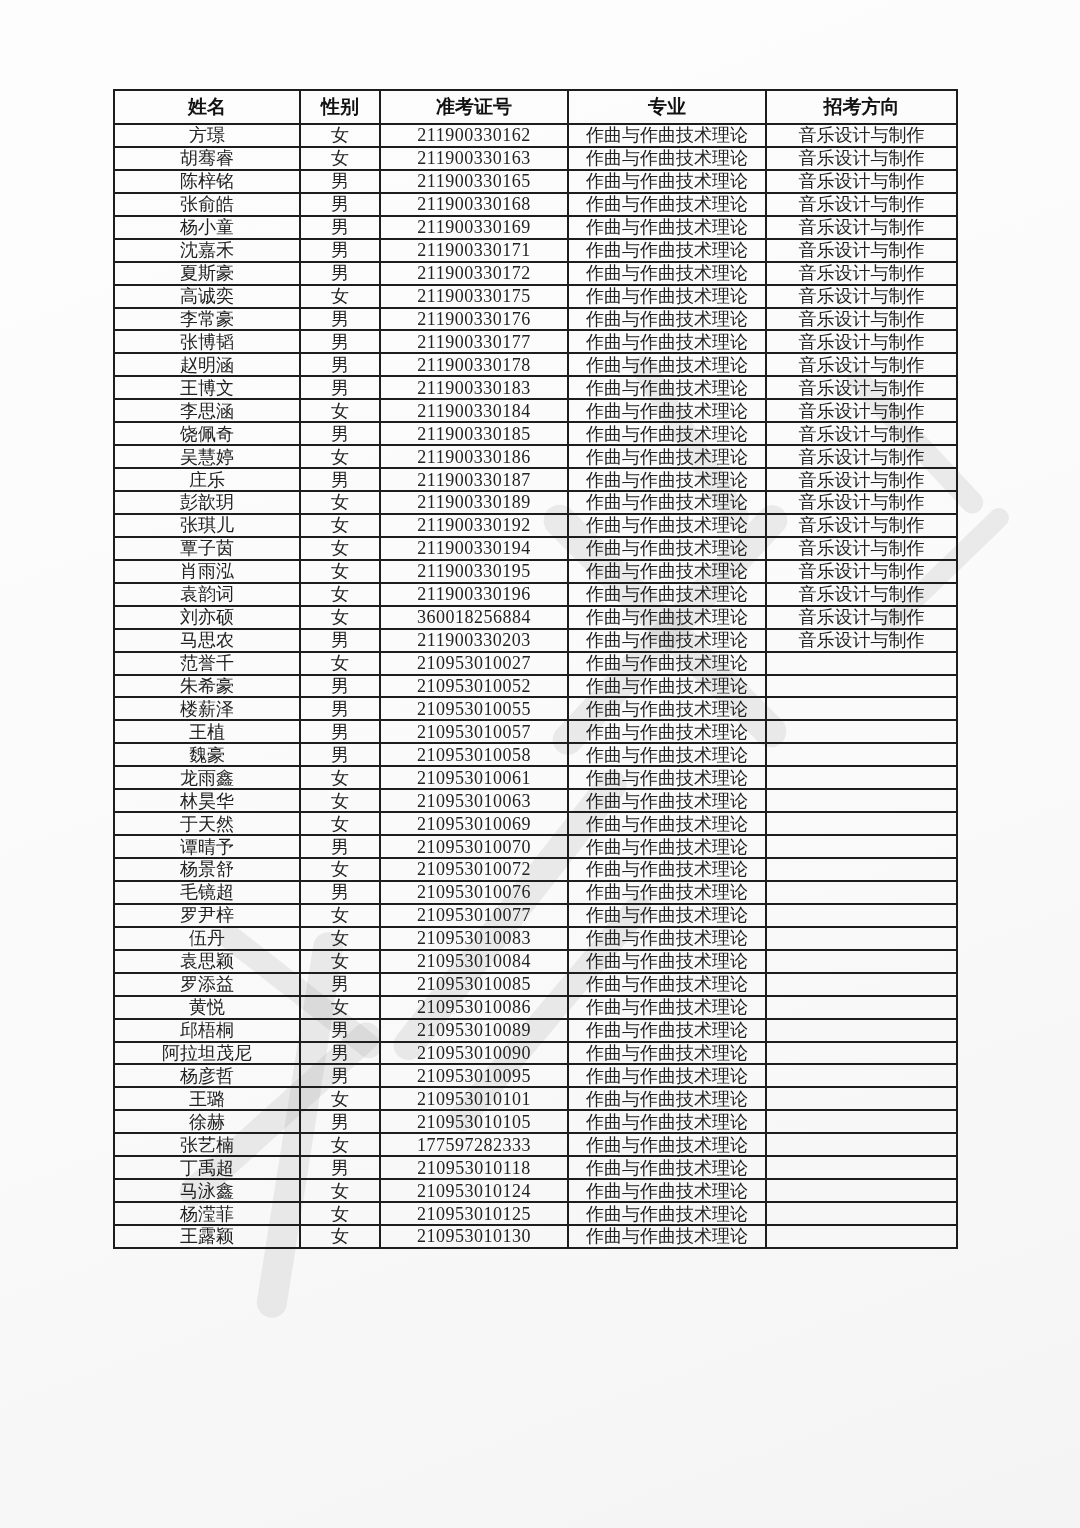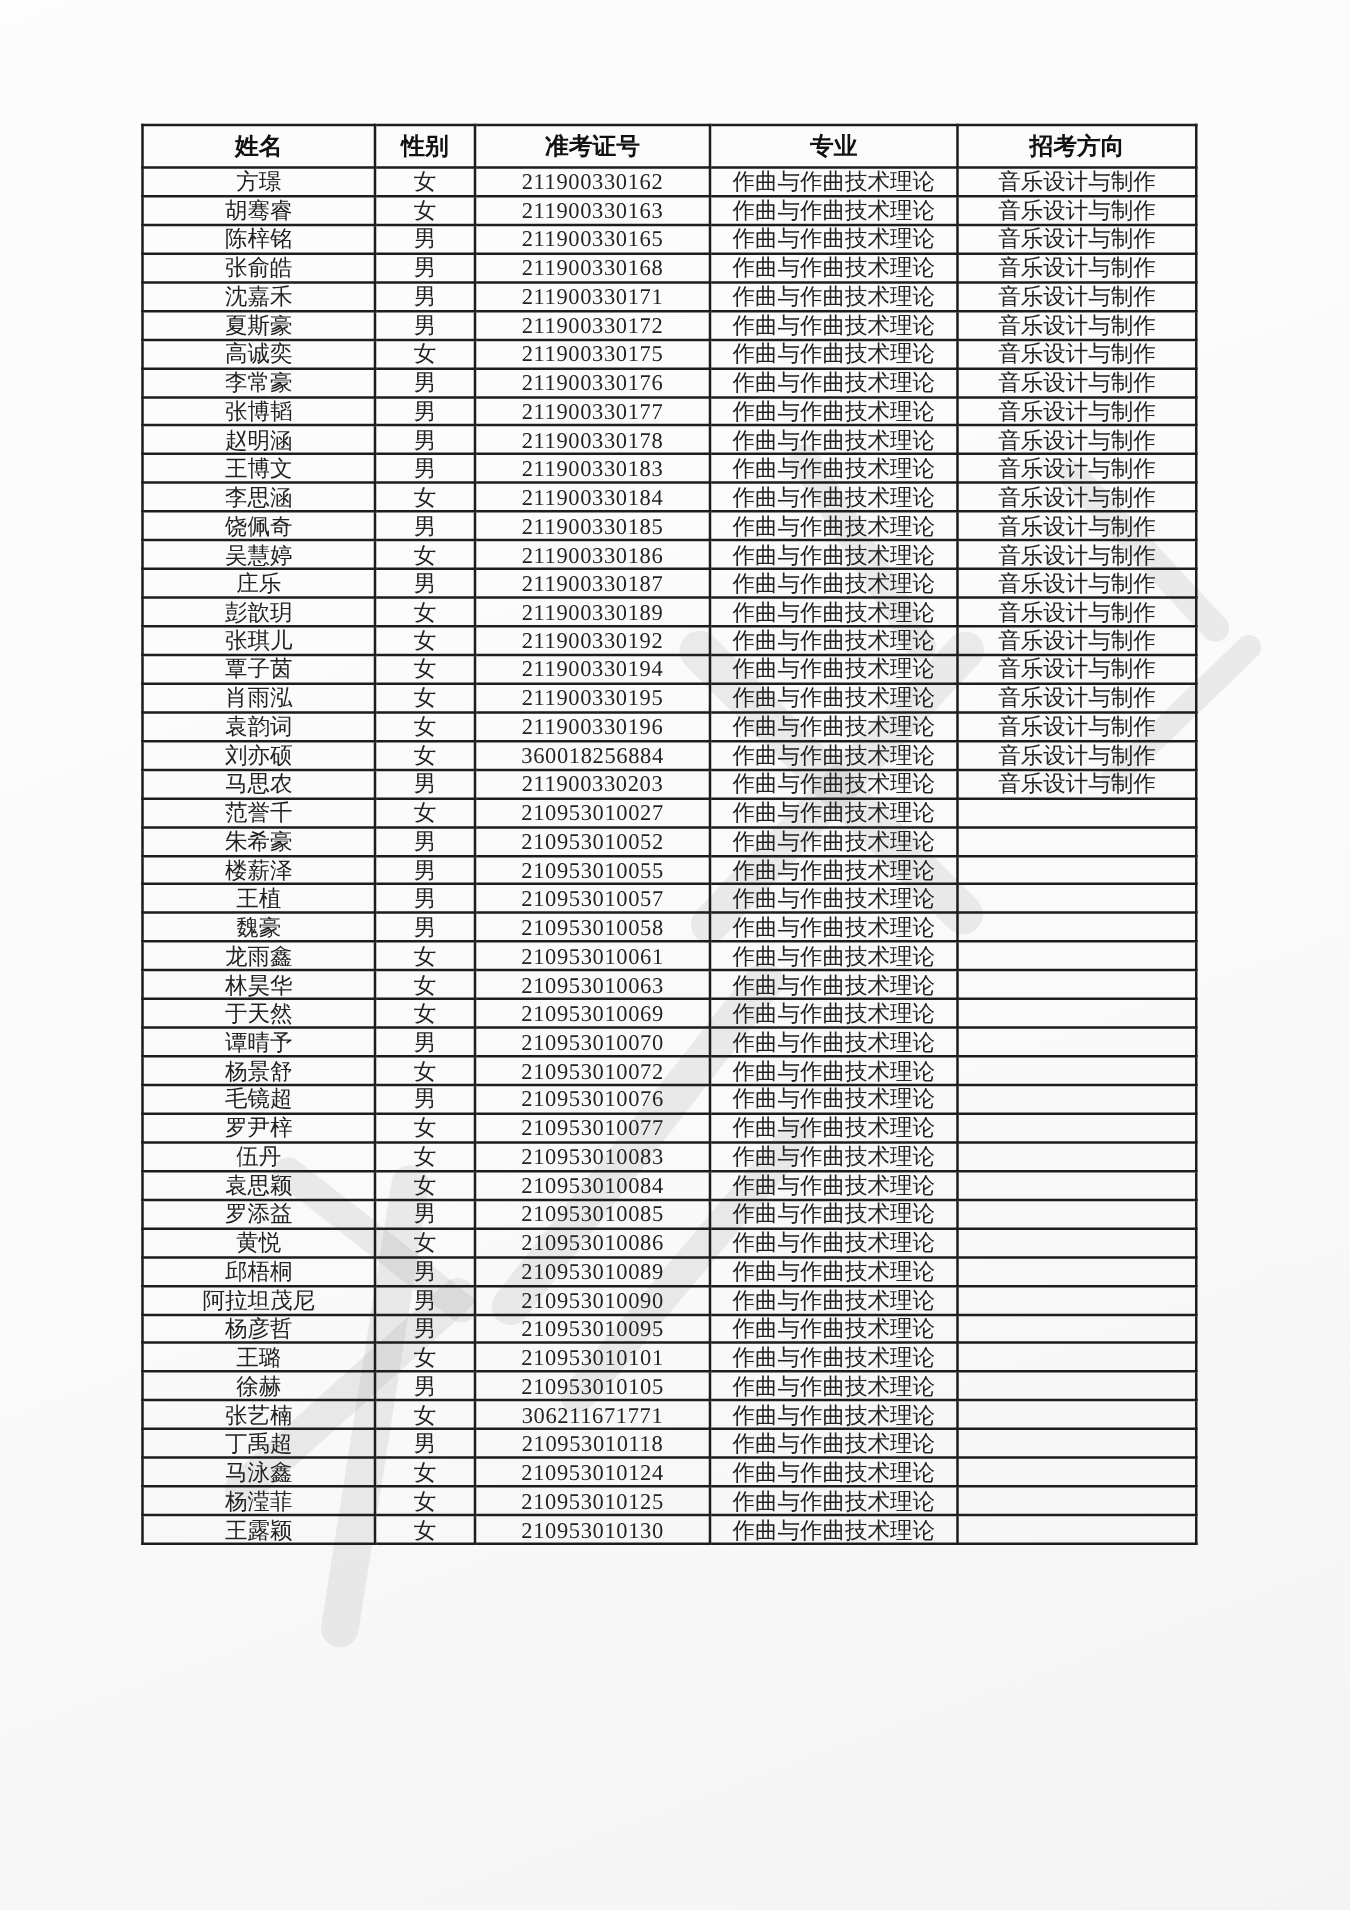--- a/index.html
+++ b/index.html
@@ -27,21 +27,21 @@
   .wm4{left:330px;top:900px;width:360px;height:30px;transform:rotate(-52deg);}
   .wm5{left:400px;top:1000px;width:300px;height:26px;transform:rotate(-50deg);}
   .wm6{left:285px;top:930px;width:30px;height:390px;transform:rotate(9deg);}
   .wm7{left:150px;top:1100px;width:260px;height:28px;transform:rotate(-42deg);}
   .wm8{left:200px;top:980px;width:200px;height:24px;transform:rotate(38deg);}
   .wm9{left:820px;top:430px;width:190px;height:22px;transform:rotate(47deg);}
   .wm10{left:860px;top:560px;width:170px;height:20px;transform:rotate(-44deg);}
 
   table.roster{
     position:absolute;
-    left:113px;top:99px;
+    left:113px;top:89px;
     width:769px;
     border-collapse:collapse;
     table-layout:fixed;
     background:transparent;
   }
   .roster th,.roster td{
     border:2px solid #1d1d1d;
     padding:0;
     text-align:center;
     vertical-align:middle;
@@ -126,20 +126,27 @@
           <td class="c-direction">音乐设计与制作</td>
         </tr>
         <tr>
           <td class="c-name">张俞皓</td>
           <td class="c-gender">男</td>
           <td class="c-ticket">211900330168</td>
           <td class="c-major">作曲与作曲技术理论</td>
           <td class="c-direction">音乐设计与制作</td>
         </tr>
         <tr>
+          <td class="c-name">杨小童</td>
+          <td class="c-gender">男</td>
+          <td class="c-ticket">211900330169</td>
+          <td class="c-major">作曲与作曲技术理论</td>
+          <td class="c-direction">音乐设计与制作</td>
+        </tr>
+        <tr>
           <td class="c-name">沈嘉禾</td>
           <td class="c-gender">男</td>
           <td class="c-ticket">211900330171</td>
           <td class="c-major">作曲与作曲技术理论</td>
           <td class="c-direction">音乐设计与制作</td>
         </tr>
         <tr>
           <td class="c-name">夏斯豪</td>
           <td class="c-gender">男</td>
           <td class="c-ticket">211900330172</td>
@@ -401,21 +408,21 @@
         <tr>
           <td class="c-name">徐赫</td>
           <td class="c-gender">男</td>
           <td class="c-ticket">210953010105</td>
           <td class="c-major">作曲与作曲技术理论</td>
           <td class="c-direction"></td>
         </tr>
         <tr>
           <td class="c-name">张艺楠</td>
           <td class="c-gender">女</td>
-          <td class="c-ticket">306211671771</td>
+          <td class="c-ticket">177597282333</td>
           <td class="c-major">作曲与作曲技术理论</td>
           <td class="c-direction"></td>
         </tr>
         <tr>
           <td class="c-name">丁禹超</td>
           <td class="c-gender">男</td>
           <td class="c-ticket">210953010118</td>
           <td class="c-major">作曲与作曲技术理论</td>
           <td class="c-direction"></td>
         </tr>

